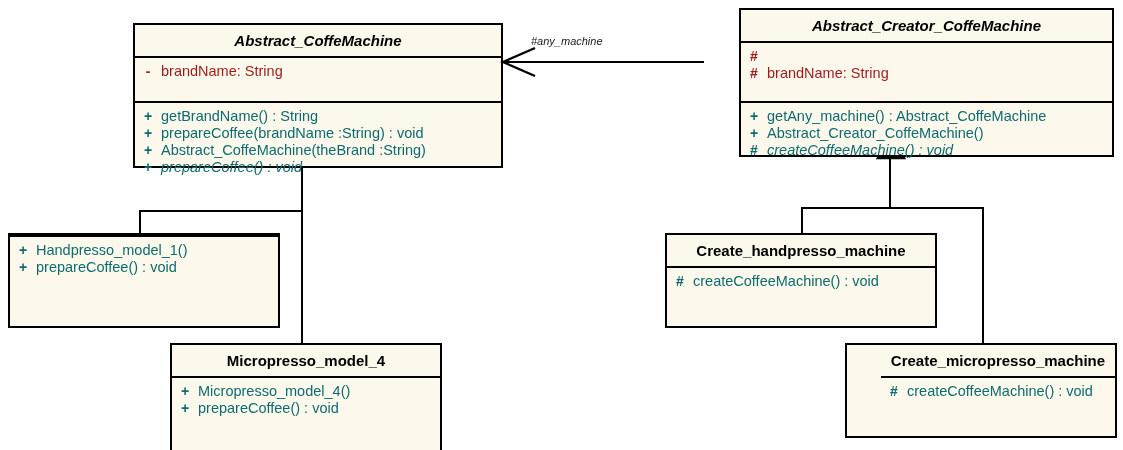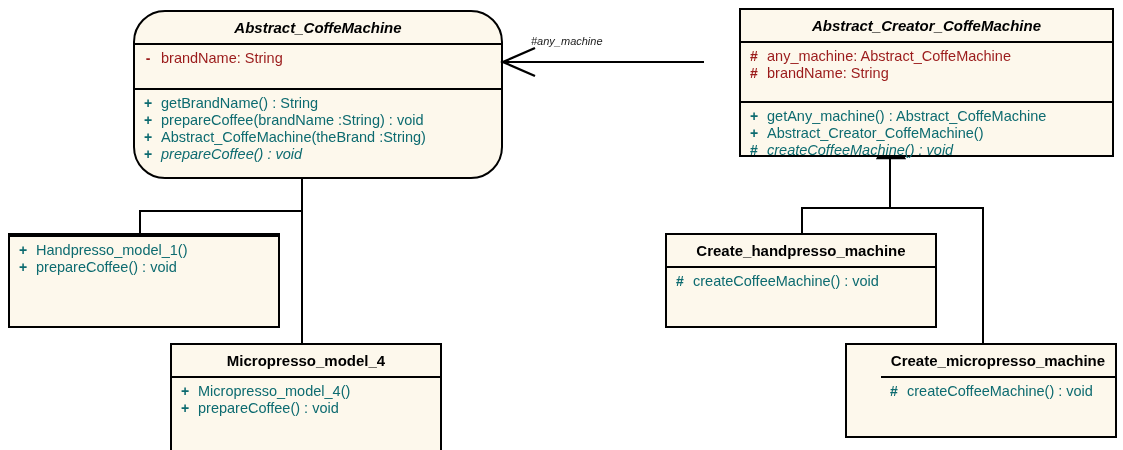--- a/index.html
+++ b/index.html
@@ -91,21 +91,21 @@
   <svg class="tri" style="left:876px;top:134px;" width="30" height="26" viewBox="0 0 30 26">
     <polygon points="15,1 28,24 2,24" fill="#fdf8ec" stroke="#000000" stroke-width="2.5"></polygon>
   </svg>
 
   <div class="ln hln" style="left:503px;top:61px;width:201px;"></div>
   <svg class="assoc-arrow" style="position:absolute;left:499px;top:46px;z-index:4;" width="40" height="34" viewBox="0 0 40 34">
     <polyline points="36,2 4,16 36,30" fill="none" stroke="#000000" stroke-width="2.4"></polyline>
   </svg>
   <div class="assoc-label" style="left:531px;top:35px;">#any_machine</div>
 
-  <div class="uml-class" style="left:133px;top:10px;width:370px;height:169px;border-radius:32px;">
+  <div class="uml-class" style="left:133px;top:23px;width:370px;height:145px;">
     <div class="uml-name abstract">Abstract_CoffeMachine</div>
     <div class="divider"></div>
     <div class="compartment" style="height:33px;">
       <div class="member attr">
         <span class="vis">-</span>
         <span class="mtext">brandName:  String</span>
       </div>
     </div>
     <div class="divider"></div>
     <div class="compartment">
@@ -127,21 +127,20 @@
       </div>
     </div>
   </div>
 
   <div class="uml-class" style="left:703px;top:8px;width:375px;height:149px;margin-left:36px;">
     <div class="uml-name abstract">Abstract_Creator_CoffeMachine</div>
     <div class="divider"></div>
     <div class="compartment" style="height:48px;">
       <div class="member attr">
         <span class="vis">#</span>
-        <span class="mtext">any_machine:  Abstract_CoffeMachine</span>
       </div>
       <div class="member attr">
         <span class="vis">#</span>
         <span class="mtext">brandName:  String</span>
       </div>
     </div>
     <div class="divider"></div>
     <div class="compartment">
       <div class="member meth">
         <span class="vis">+</span>

